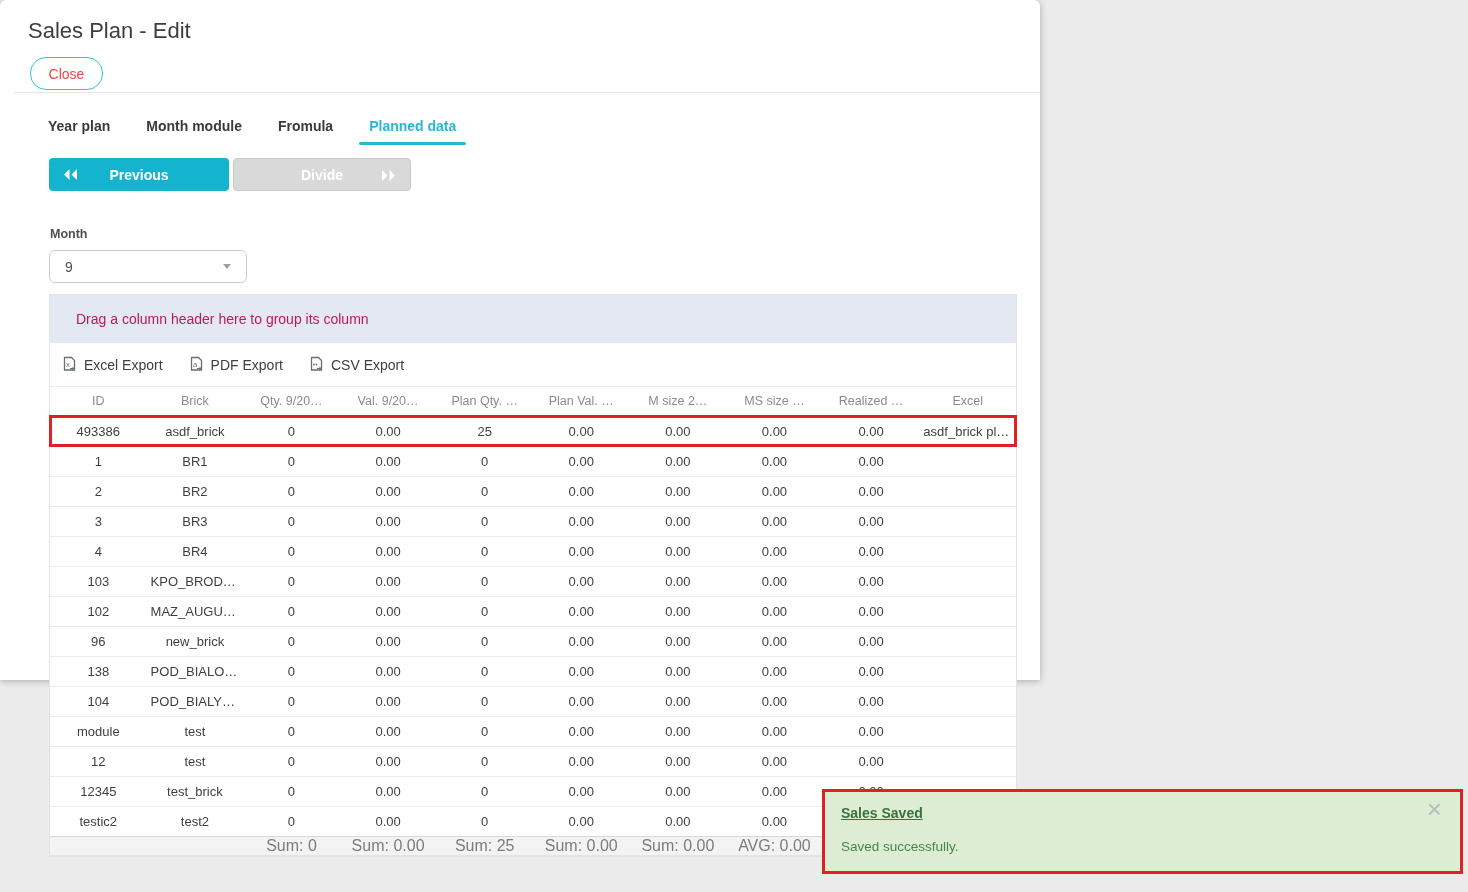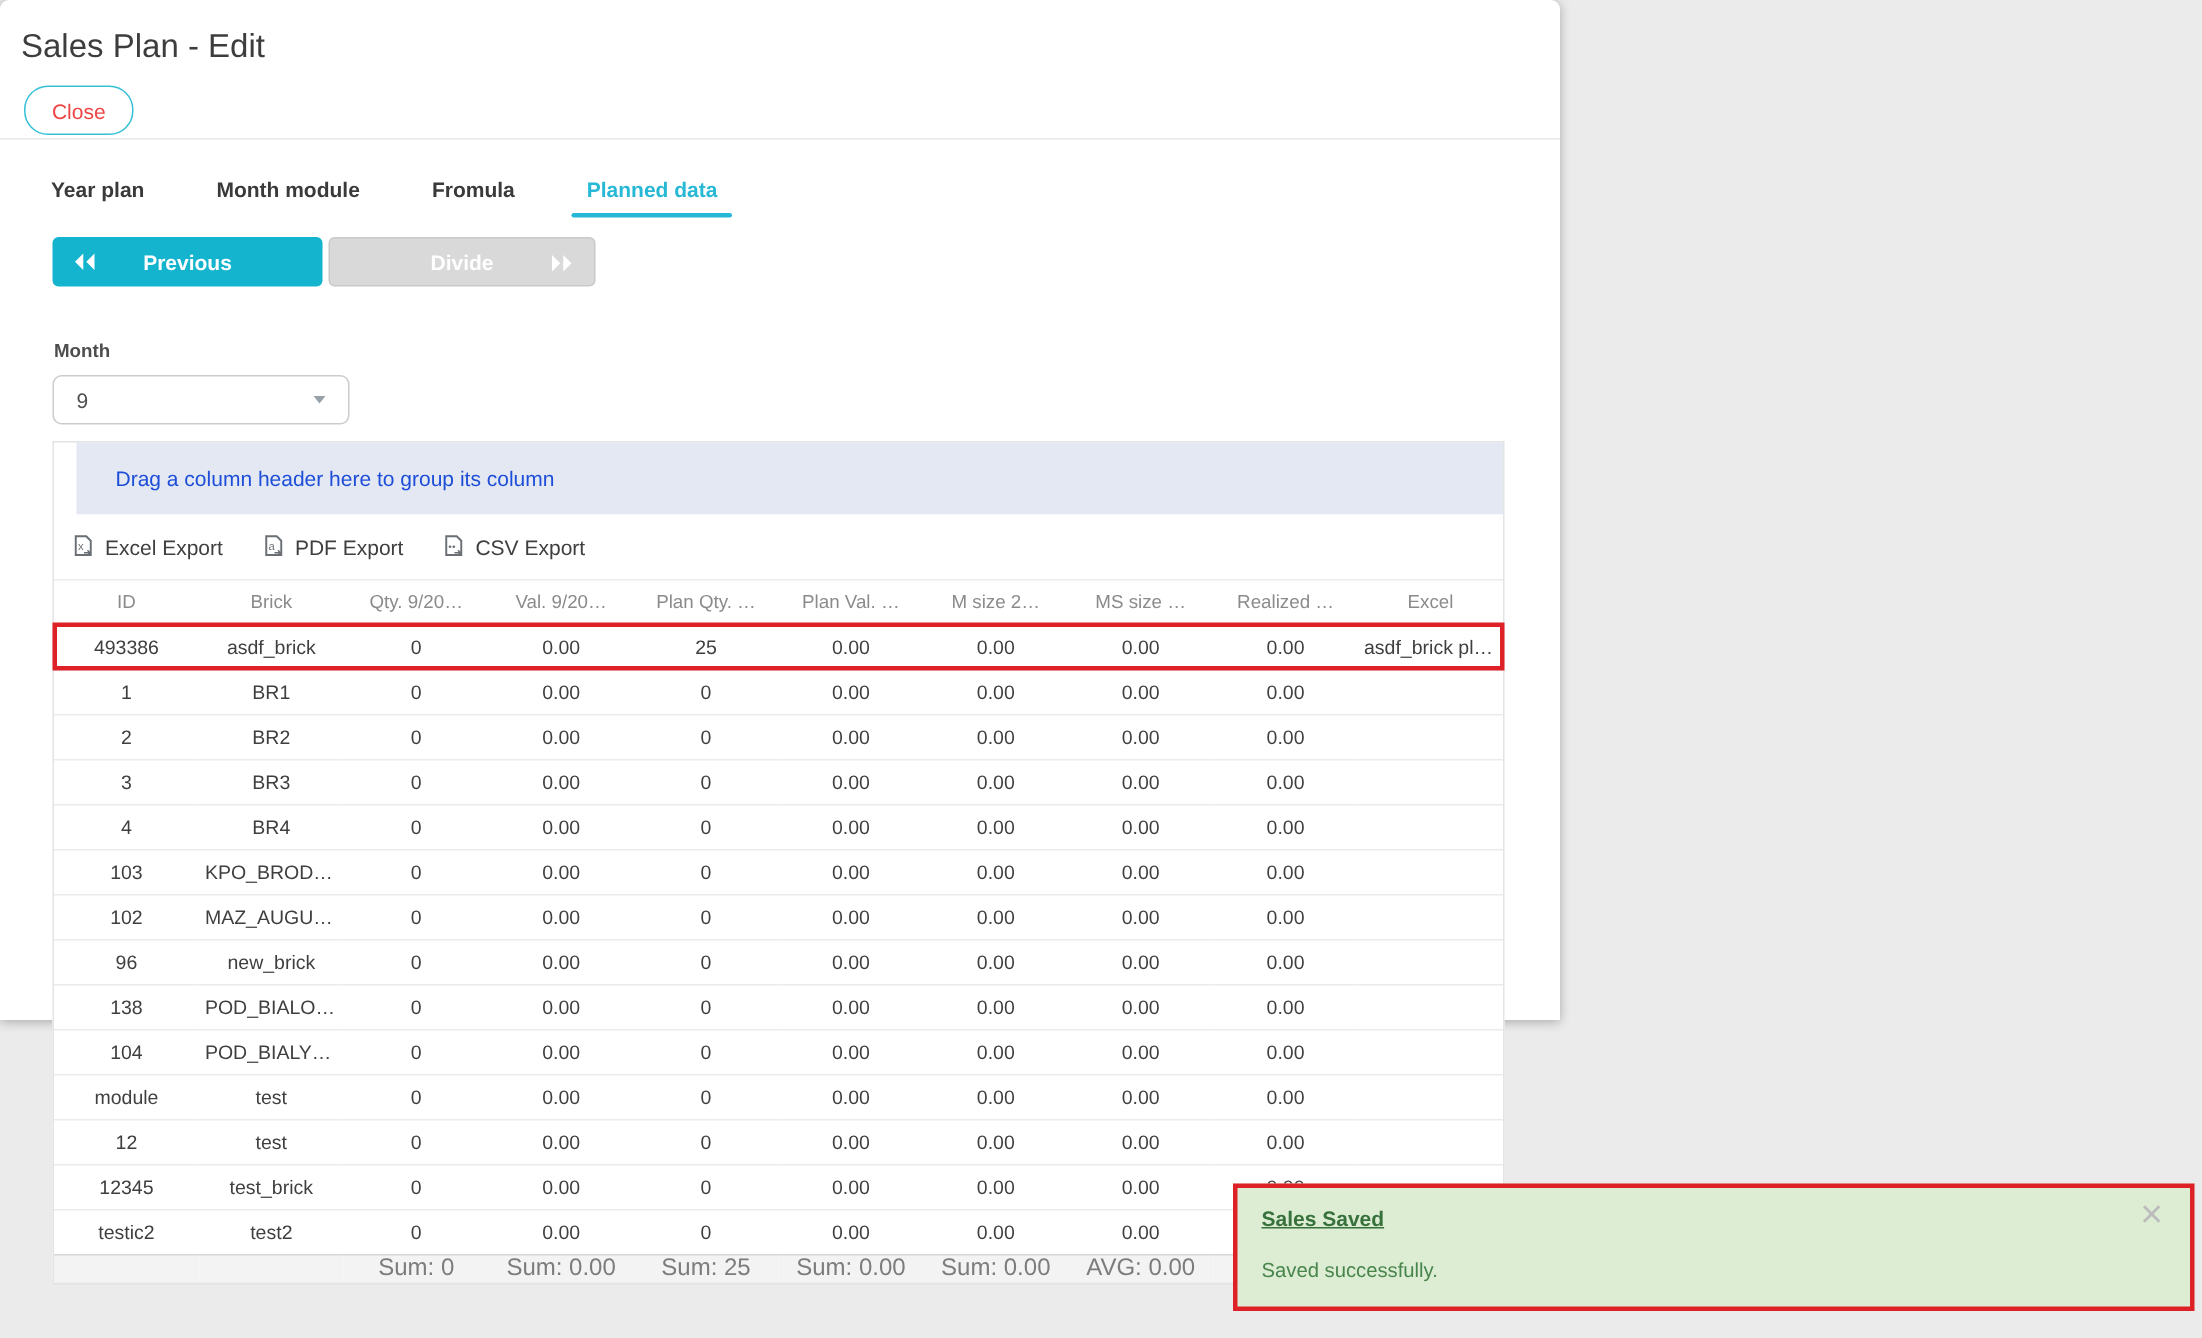--- a/index.html
+++ b/index.html
@@ -5,29 +5,30 @@
   * { margin:0; padding:0; box-sizing:border-box; }
   html,body { background:#ebebeb; }
   .page {
     position:relative; width:1468px; height:892px; overflow:hidden;
     background:#ebebeb; font-family:"Liberation Sans", sans-serif;
   }
   .panel {
     position:absolute; left:0; top:0; width:1040px; height:680px;
     background:#fff; border-radius:6px 6px 0 0;
     box-shadow:0 1px 7px rgba(0,0,0,.28);
+    padding-left:14px;
   }
   .panel-header { height:93px; border-bottom:1px solid #e7e7e7; position:relative; }
   .page-title { position:absolute; left:14px; top:18px; font-size:22px; font-weight:400; color:#3d3d3d; }
   .close-btn {
     position:absolute; left:16px; top:57px; width:73px; height:33px;
     background:#fff; border:1px solid #35c0d6; border-radius:16px;
     color:#ef4444; font-size:14px; font-family:inherit; cursor:pointer;
   }
-  .tabs { display:flex; gap:40px; margin:25px 0 0 30px; }
+  .tabs { display:flex; gap:28px; margin:25px 0 0 30px; }
   .tab { font-size:14px; font-weight:700; color:#3a3a3a; padding:0 4px 11px; position:relative; cursor:pointer; }
   .tab.active { color:#27b8d5; }
   .tab.active::after {
     content:""; position:absolute; left:-6px; right:-6px; bottom:0;
     height:3px; border-radius:3px; background:#27b8d5;
   }
   .actions { display:flex; margin:13px 0 0 35px; }
   .btn-previous {
     width:180px; height:33px; background:#14b4cf; border:none; border-radius:4px;
     color:#fff; font-weight:700; font-size:14px; font-family:inherit; position:relative; cursor:pointer;
@@ -41,21 +42,21 @@
   .month-label { margin:36px 0 0 36px; font-size:12.5px; font-weight:700; color:#4e4e4e; }
   .month-select {
     margin:9px 0 0 35px; width:198px; height:33px; border:1px solid #ccc; border-radius:6px;
     display:flex; align-items:center; justify-content:space-between;
     padding:0 15px; font-size:14px; color:#4e4e4e; background:#fff; cursor:pointer;
   }
   .caret { width:0; height:0; border-left:4px solid transparent; border-right:4px solid transparent; border-top:5px solid #98a0a8; }
   .grid { margin:11px 0 0 35px; width:968px; border:1px solid #e4e4e4; background:#fff; }
   .group-panel {
     height:48px; background:#e4e8f3; display:flex; align-items:center;
-    padding-left:26px; font-size:14px; color:#1d4ed8;margin-left:15px;
+    padding-left:26px; font-size:14px; color:#be185d;
   }
   .grid-toolbar {
     height:44px; border-bottom:1px solid #ececec; background:#fff;
     display:flex; align-items:center; padding-left:12px; gap:26px;
   }
   .export-btn {
     display:flex; align-items:center; gap:7px; font-size:14px; color:#3f3f3f;
     background:none; border:none; font-family:inherit; cursor:pointer;
   }
   table { width:100%; border-collapse:collapse; table-layout:fixed; }

